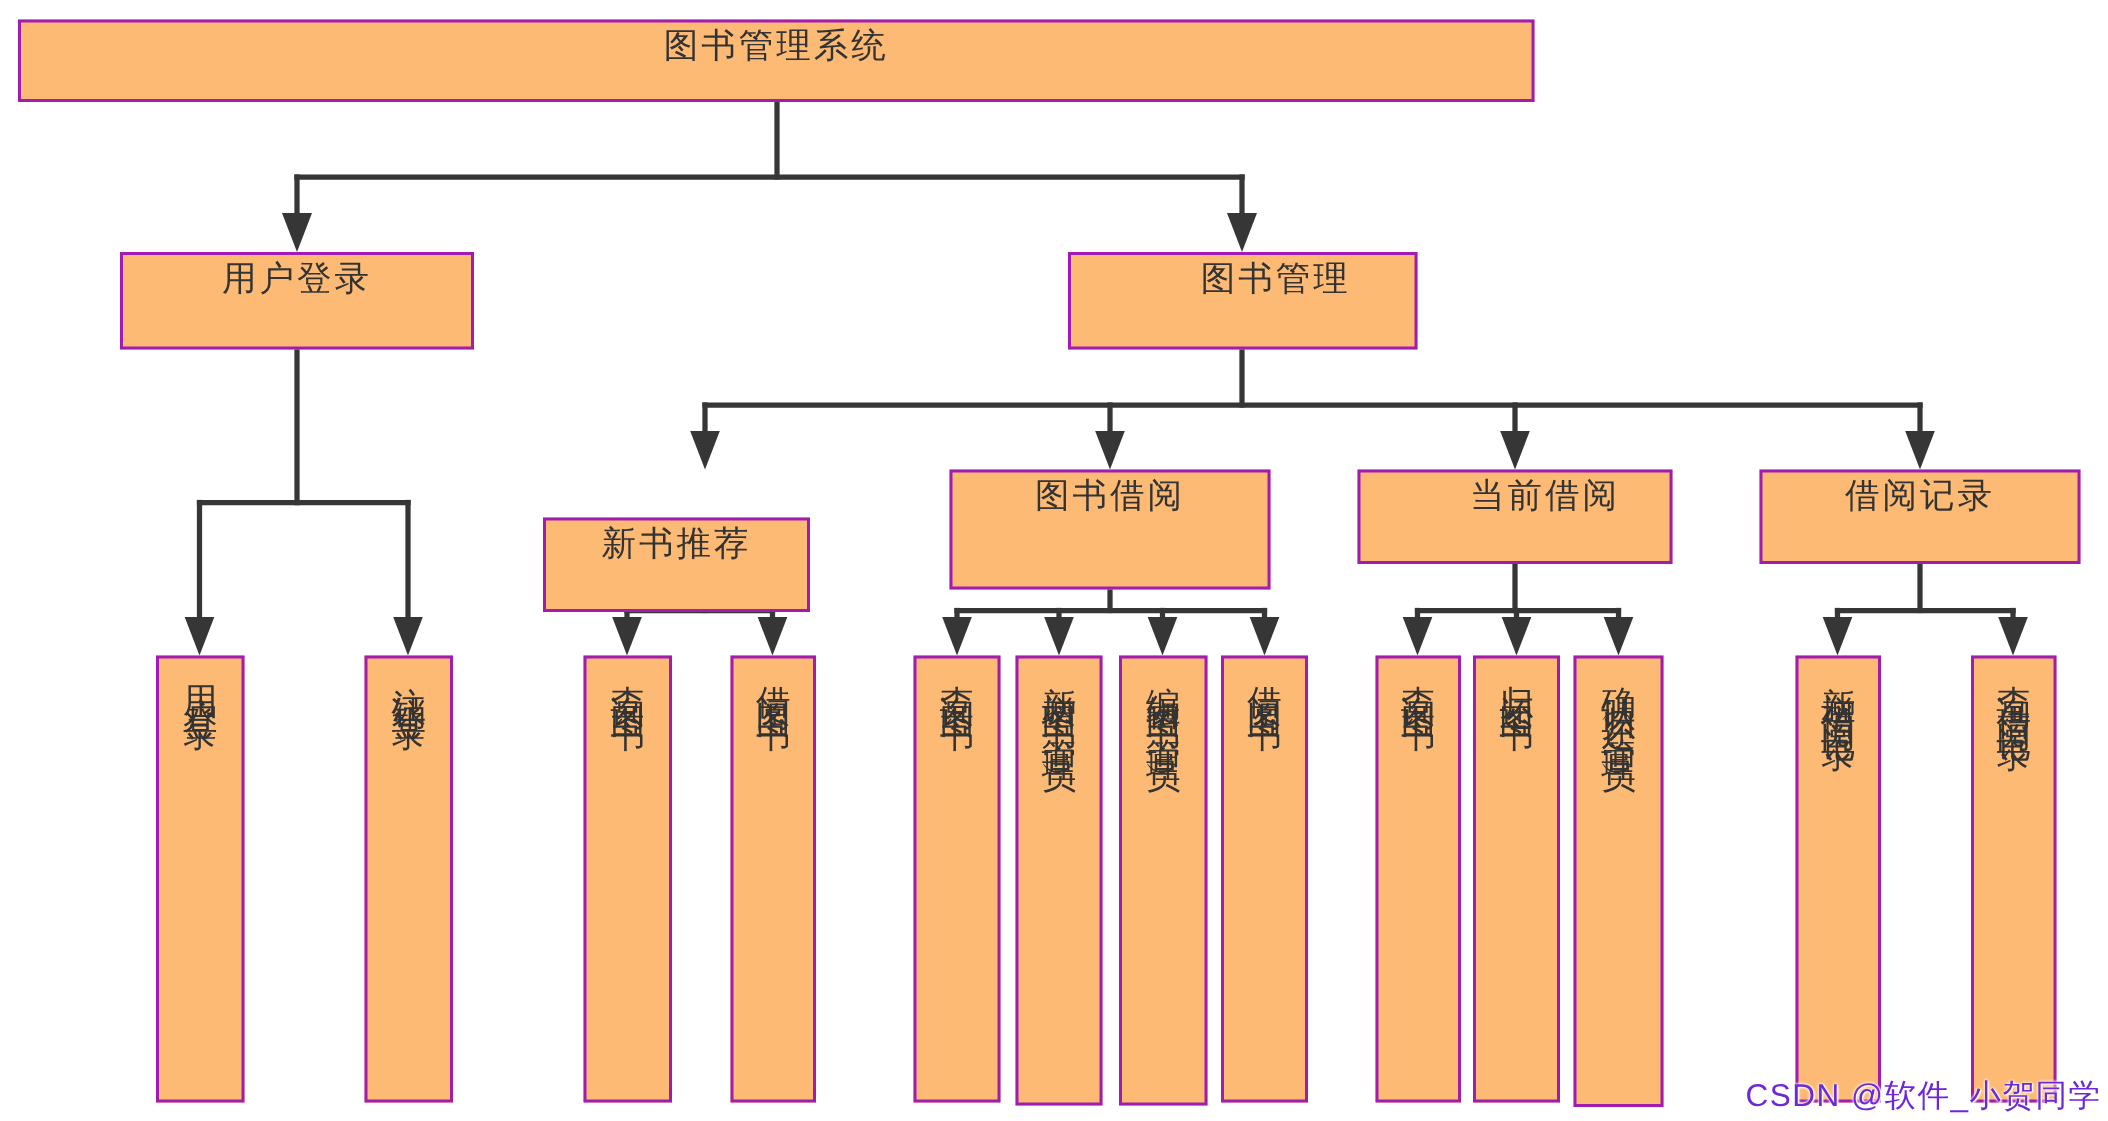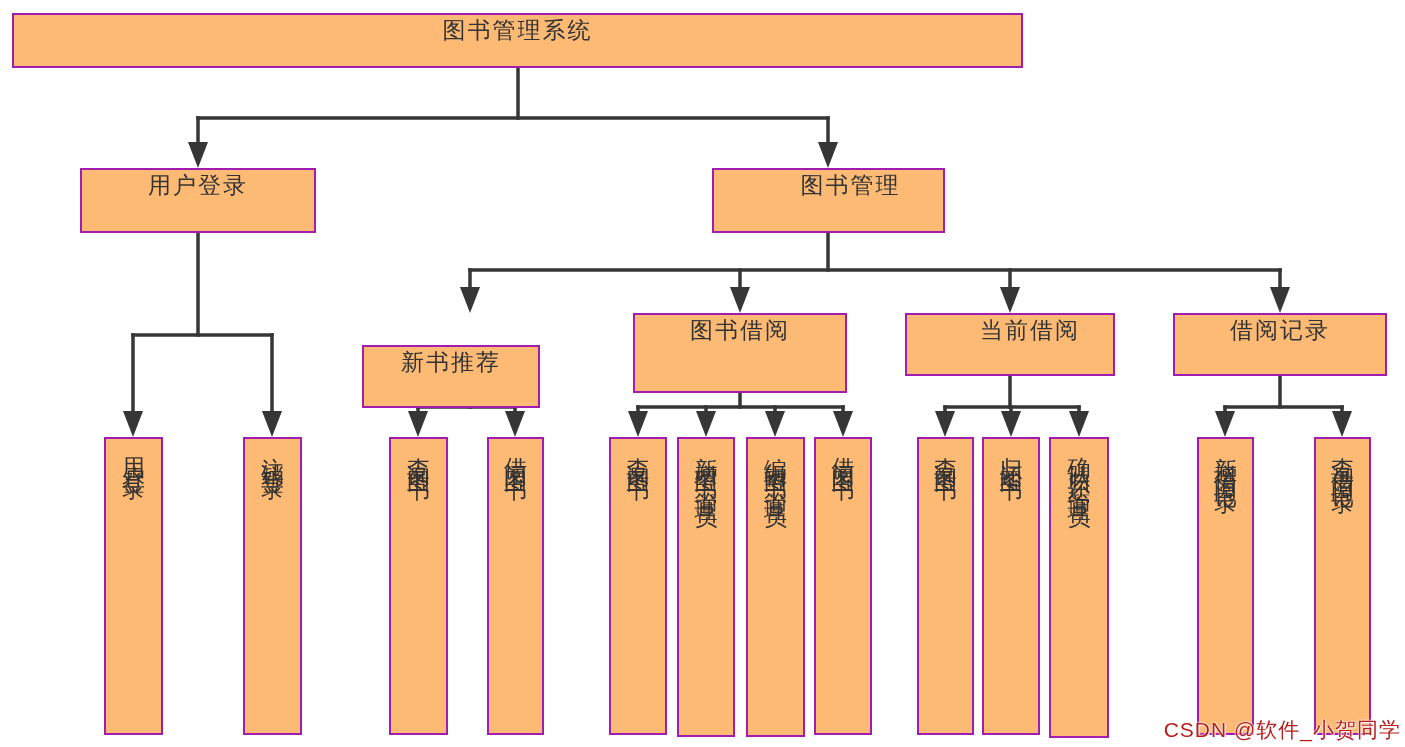--- a/index.html
+++ b/index.html
@@ -27,21 +27,21 @@
     writing-mode: vertical-rl;
     text-orientation: mixed;
     letter-spacing: 7px;
     line-height: 1;
   }
   .watermark {
     position: absolute;
     right: 4px;
     bottom: 3px;
     font-size: 21px;
-    color: #b91c1c;
+    color: #6d28d9;
     letter-spacing: 1px;
     z-index: 6;
     text-shadow: 0 0 2px #ffffff, 0 0 2px #ffffff, 1px 1px 1px #ffffff;
   }
 </style>
 </head>
 <body>
 
 <div class="canvas">
 

